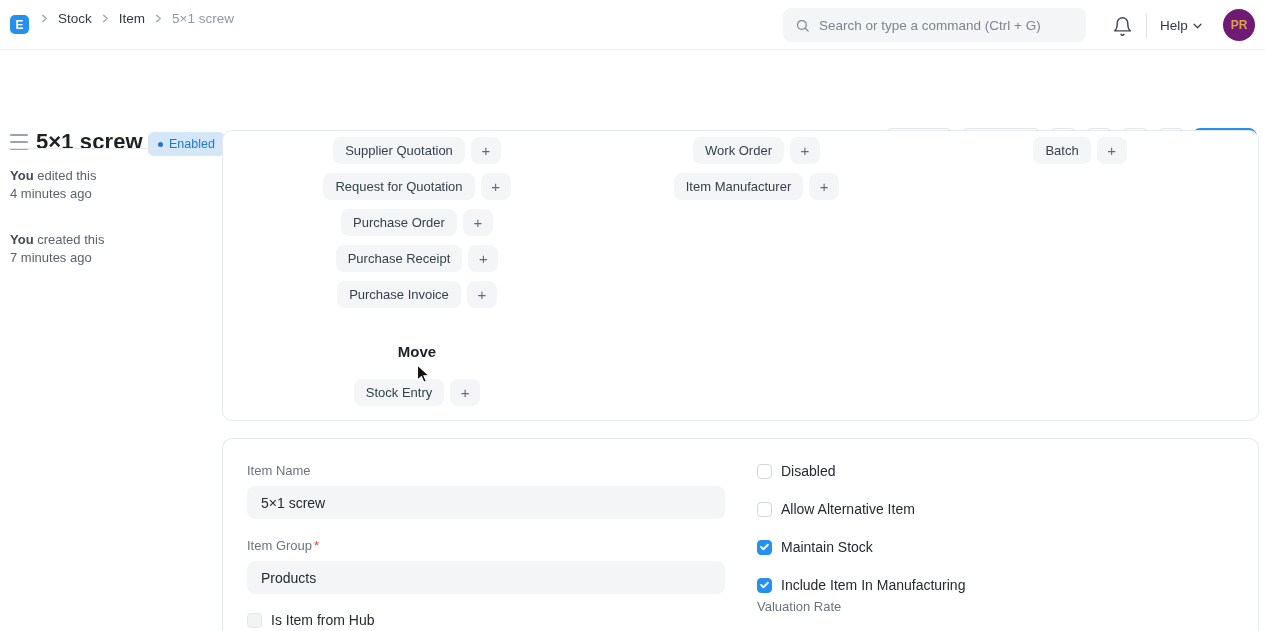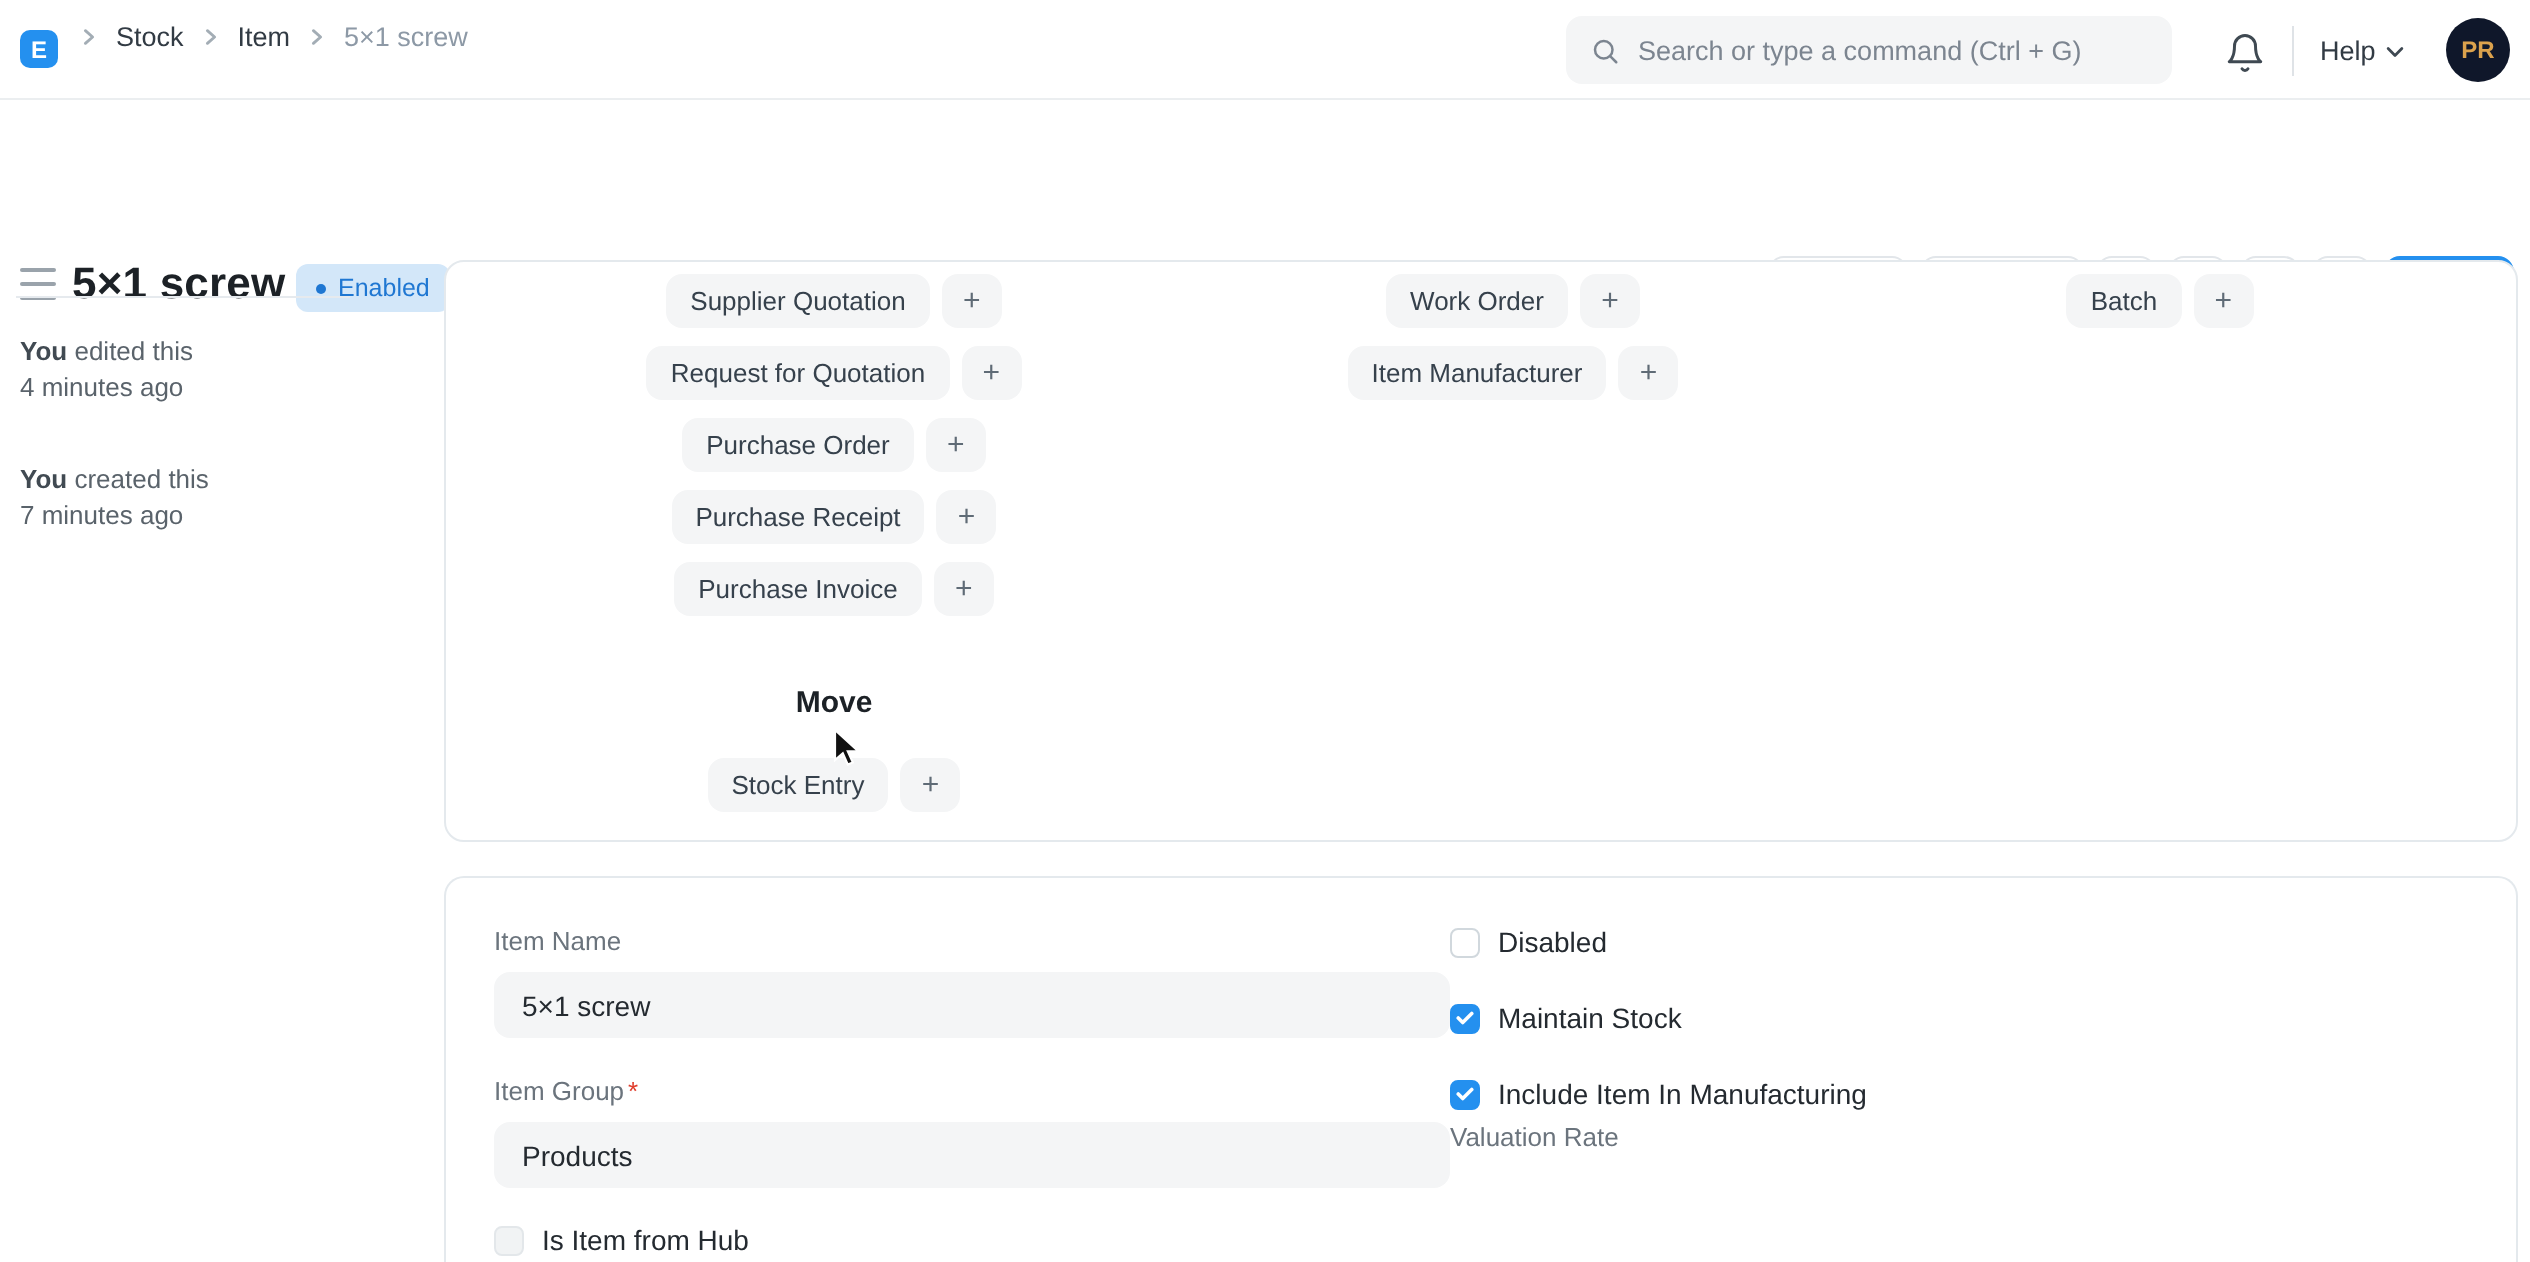--- a/index.html
+++ b/index.html
@@ -23,21 +23,21 @@
 
   .searchbar { position:absolute; left:783px; top:8px; width:303px; height:34px; background:#f4f5f6; border-radius:8px;
                display:flex; align-items:center; padding:0 12px; gap:9px; }
   .searchbar input { border:none; outline:none; background:transparent; font-family:inherit; font-size:13.5px; color:#4c555e; width:100%; }
   .searchbar input::placeholder { color:#7c8590; }
 
   .bell-btn { position:absolute; left:1112px; top:14px; width:24px; height:24px; background:none; border:none; cursor:pointer; }
   .nav-divider { position:absolute; left:1146px; top:13px; width:1px; height:25px; background:#dfe3e7; }
   .help-btn { position:absolute; left:1160px; top:13px; height:25px; display:flex; align-items:center; gap:5px;
               background:none; border:none; font-family:inherit; font-size:13.5px; color:#323b44; cursor:pointer; }
-  .avatar { position:absolute; left:1223px; top:9px; width:32px; height:32px; border-radius:50%; background:#0f172a;
+  .avatar { position:absolute; left:1223px; top:9px; width:32px; height:32px; border-radius:50%; background:#701a75;
             display:flex; align-items:center; justify-content:center; font-size:12px; font-weight:700; color:#dba24d; cursor:pointer; }
 
   
   .page-header { position:absolute; top:50px; left:0; right:0; height:80px; background:#fff; }
   .menu-btn { position:absolute; left:10px; top:84px; width:18px; height:18px; background:none; border:none; cursor:pointer; padding:0; }
   .menu-btn span { display:block; width:18px; height:2px; background:#9aa3ab; border-radius:1px; margin-bottom:5px; }
   .page-title { position:absolute; left:36px; top:79px; font-size:22px; font-weight:700; color:#1c2126; letter-spacing:.1px; }
   .status-badge { position:absolute; left:148px; top:82px; height:24px; padding:0 10px; border-radius:6px;
                   background:#d3e7f9; color:#1f77d2; font-size:12.5px; display:flex; align-items:center; gap:6px; }
   .status-badge .dot { width:5px; height:5px; border-radius:50%; background:#1f77d2; }
@@ -64,21 +64,21 @@
   .conn-grid { display:grid; grid-template-columns:340px 339px 1fr; align-items:start; }
   .conn-col { display:flex; flex-direction:column; gap:9px; align-items:center; }
   .pill-row { display:flex; gap:6px; }
   .pill { height:27px; display:flex; align-items:center; padding:0 12px; background:#f4f5f6; border:none; border-radius:8px;
           font-family:inherit; font-size:13px; color:#36414c; cursor:pointer; white-space:nowrap; }
   .pill.plus { width:30px; padding:0; justify-content:center; font-size:15px; color:#5f6b76; }
   .section-heading { margin-top:26px; font-size:15px; font-weight:600; color:#1c2126; }
   .move-row { margin-top:10px; }
 
   
-  .form-grid { display:grid; grid-template-columns:478px 478px; }
+  .form-grid { display:grid; grid-template-columns:478px 478px; column-gap:32px; }
   .field-label { font-size:13px; color:#6b747d; margin-bottom:8px; }
   .req { color:#e03e2d; margin-left:2px; }
   .control { height:33px; background:#f4f5f6; border-radius:8px; display:flex; align-items:center; padding:0 14px;
              font-size:14px; color:#242a30; cursor:text; }
   .field + .field { margin-top:19px; }
 
   .check-row { display:flex; align-items:center; margin-top:0; cursor:pointer; }
   .check-row + .check-row { margin-top:22px; }
   .cb { width:15px; height:15px; border-radius:4px; background:#fff; border:1px solid #d1d8dd;
         display:flex; align-items:center; justify-content:center; flex:none; }
@@ -268,20 +268,24 @@
         <span class="cb muted"></span>
         <span class="cb-label">Is Item from Hub</span>
       </div>
     </div>
     <div>
       <div class="check-row">
         <span class="cb"></span>
         <span class="cb-label">Disabled</span>
       </div>
       <div class="check-row">
+        <span class="cb"></span>
+        <span class="cb-label">Allow Alternative Item</span>
+      </div>
+      <div class="check-row">
         <span class="cb checked">
           <svg width="9" height="8" viewBox="0 0 12 10" fill="none" stroke="#fff" stroke-width="2.4" stroke-linecap="round" stroke-linejoin="round">
               <polyline points="1.5,5 4.5,8 10.5,2"></polyline>
             </svg>
         </span>
         <span class="cb-label">Maintain Stock</span>
       </div>
       <div class="check-row">
         <span class="cb checked">
           <svg width="9" height="8" viewBox="0 0 12 10" fill="none" stroke="#fff" stroke-width="2.4" stroke-linecap="round" stroke-linejoin="round">

